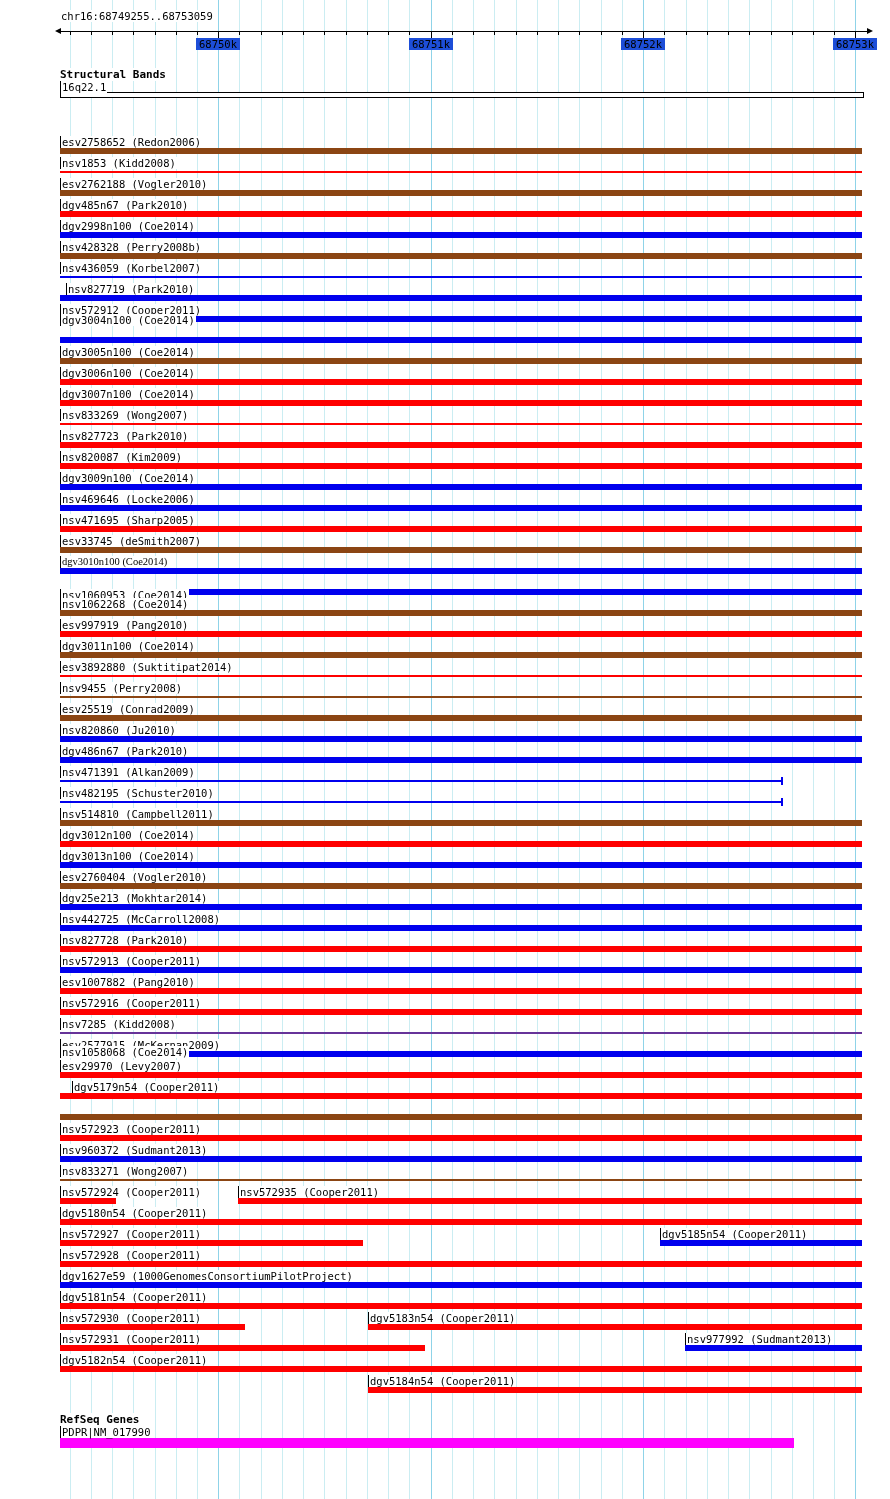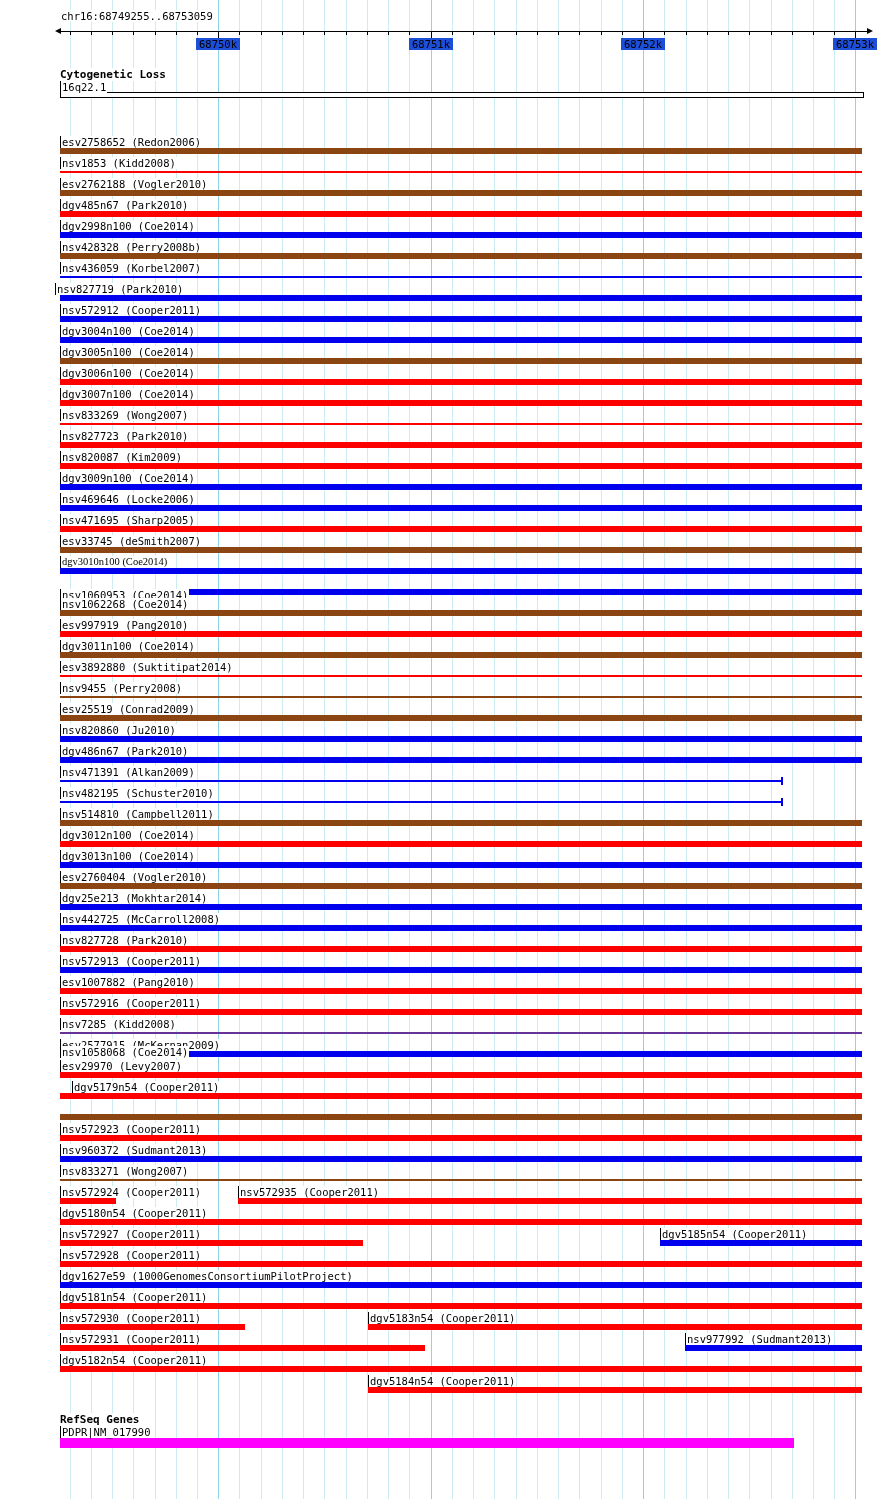--- a/index.html
+++ b/index.html
@@ -105,44 +105,44 @@
       <div class="tick" style="left: 792px; top: 31px; height: 4px;"></div>
       <div class="tick" style="left: 813px; top: 31px; height: 4px;"></div>
       <div class="tick" style="left: 834px; top: 31px; height: 4px;"></div>
       <div class="tick" style="left: 855px; top: 31px; height: 8px;"></div>
       <div class="ticklabel" style="left: 196px; top: 38px;">68750k</div>
       <div class="ticklabel" style="left: 409px; top: 38px;">68751k</div>
       <div class="ticklabel" style="left: 621px; top: 38px;">68752k</div>
       <div class="ticklabel" style="left: 833px; top: 38px;">68753k</div>
     </div>
 
-  <div class="hdr" style="left:60px;top:68px;">Cytogenetic Loss</div>
+  <div class="hdr" style="left:60px;top:68px;">Structural Bands</div>
   <div class="lbl" style="left:60px;top:81px;">16q22.1</div>
   <div style="position:absolute;left:60px;top:92px;width:802px;height:4px;background:#fff;border:1px solid #000;z-index:2;"></div>
 
   <div id="dgv-rows">
       <div class="lbl" style="left: 60px; top: 136px;">esv2758652 (Redon2006)</div>
       <div class="bar" style="left: 60px; top: 148px; width: 802px; height: 6px; background: rgb(139, 69, 19);"></div>
       <div class="lbl" style="left: 60px; top: 157px;">nsv1853 (Kidd2008)</div>
       <div class="bar" style="left: 60px; top: 171px; width: 802px; height: 2px; background: rgb(255, 0, 0);"></div>
       <div class="lbl" style="left: 60px; top: 178px;">esv2762188 (Vogler2010)</div>
       <div class="bar" style="left: 60px; top: 190px; width: 802px; height: 6px; background: rgb(139, 69, 19);"></div>
       <div class="lbl" style="left: 60px; top: 199px;">dgv485n67 (Park2010)</div>
       <div class="bar" style="left: 60px; top: 211px; width: 802px; height: 6px; background: rgb(255, 0, 0);"></div>
       <div class="lbl" style="left: 60px; top: 220px;">dgv2998n100 (Coe2014)</div>
       <div class="bar" style="left: 60px; top: 232px; width: 802px; height: 6px; background: rgb(0, 0, 238);"></div>
       <div class="lbl" style="left: 60px; top: 241px;">nsv428328 (Perry2008b)</div>
       <div class="bar" style="left: 60px; top: 253px; width: 802px; height: 6px; background: rgb(139, 69, 19);"></div>
       <div class="lbl" style="left: 60px; top: 262px;">nsv436059 (Korbel2007)</div>
       <div class="bar" style="left: 60px; top: 276px; width: 802px; height: 2px; background: rgb(0, 0, 238);"></div>
-      <div class="lbl" style="left: 55px; top: 283px;">nsv827719 (Park2010)</div>
+      <div class="lbl" style="left: 66px; top: 283px;">nsv827719 (Park2010)</div>
       <div class="bar" style="left: 60px; top: 295px; width: 802px; height: 6px; background: rgb(0, 0, 238);"></div>
       <div class="lbl" style="left: 60px; top: 304px;">nsv572912 (Cooper2011)</div>
       <div class="bar" style="left: 60px; top: 316px; width: 802px; height: 6px; background: rgb(0, 0, 238);"></div>
-      <div class="lbl" style="left: 60px; top: 325px;">dgv3004n100 (Coe2014)</div>
+      <div class="lbl" style="left: 60px; top: 314px;">dgv3004n100 (Coe2014)</div>
       <div class="bar" style="left: 60px; top: 337px; width: 802px; height: 6px; background: rgb(0, 0, 238);"></div>
       <div class="lbl" style="left: 60px; top: 346px;">dgv3005n100 (Coe2014)</div>
       <div class="bar" style="left: 60px; top: 358px; width: 802px; height: 6px; background: rgb(139, 69, 19);"></div>
       <div class="lbl" style="left: 60px; top: 367px;">dgv3006n100 (Coe2014)</div>
       <div class="bar" style="left: 60px; top: 379px; width: 802px; height: 6px; background: rgb(255, 0, 0);"></div>
       <div class="lbl" style="left: 60px; top: 388px;">dgv3007n100 (Coe2014)</div>
       <div class="bar" style="left: 60px; top: 400px; width: 802px; height: 6px; background: rgb(255, 0, 0);"></div>
       <div class="lbl" style="left: 60px; top: 409px;">nsv833269 (Wong2007)</div>
       <div class="bar" style="left: 60px; top: 423px; width: 802px; height: 2px; background: rgb(255, 0, 0);"></div>
       <div class="lbl" style="left: 60px; top: 430px;">nsv827723 (Park2010)</div>

